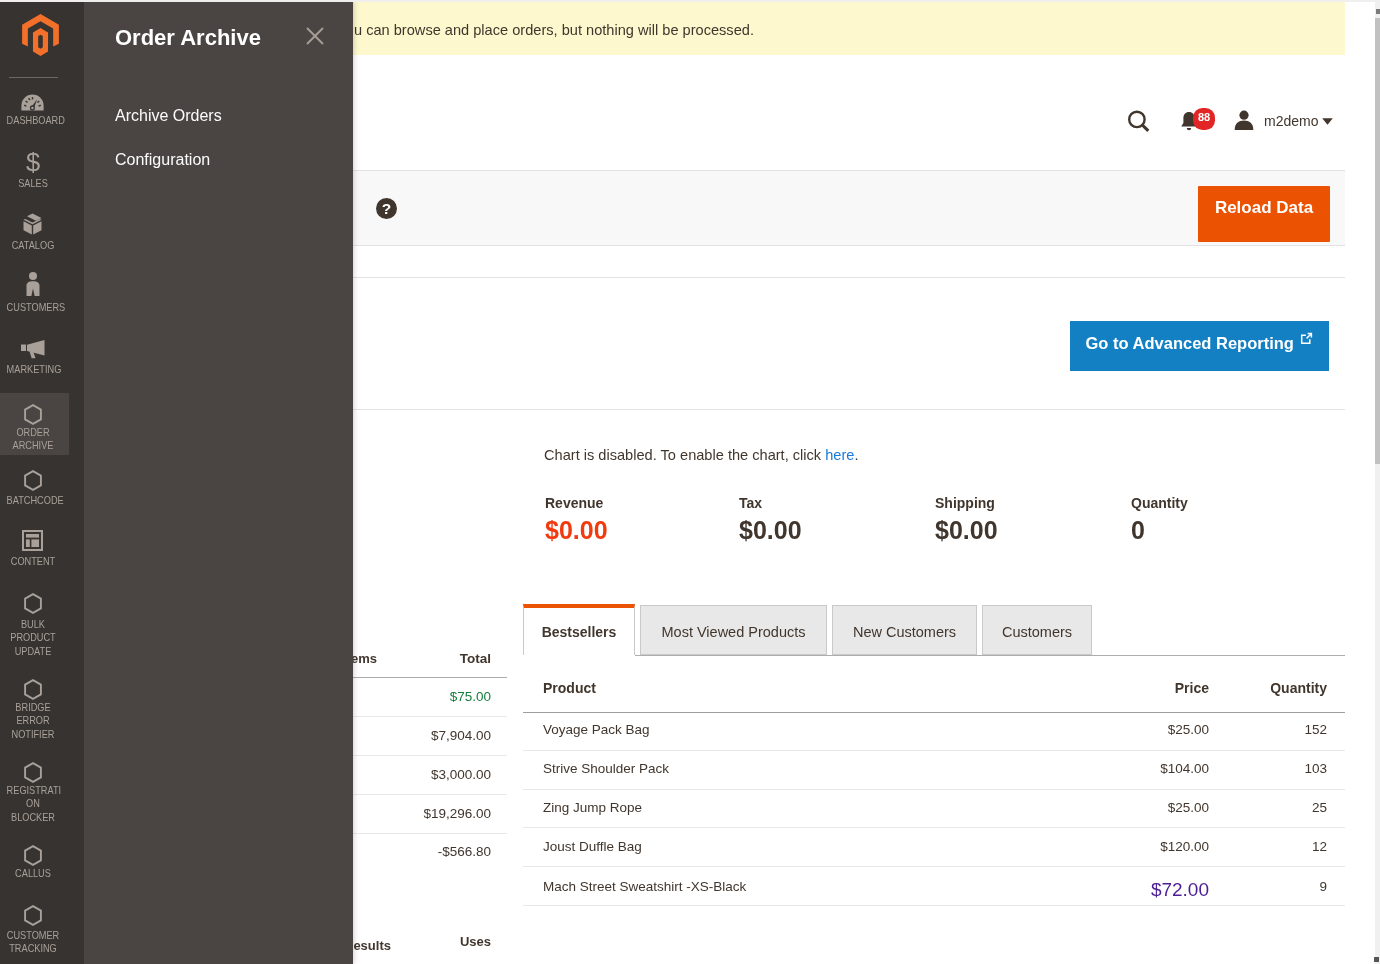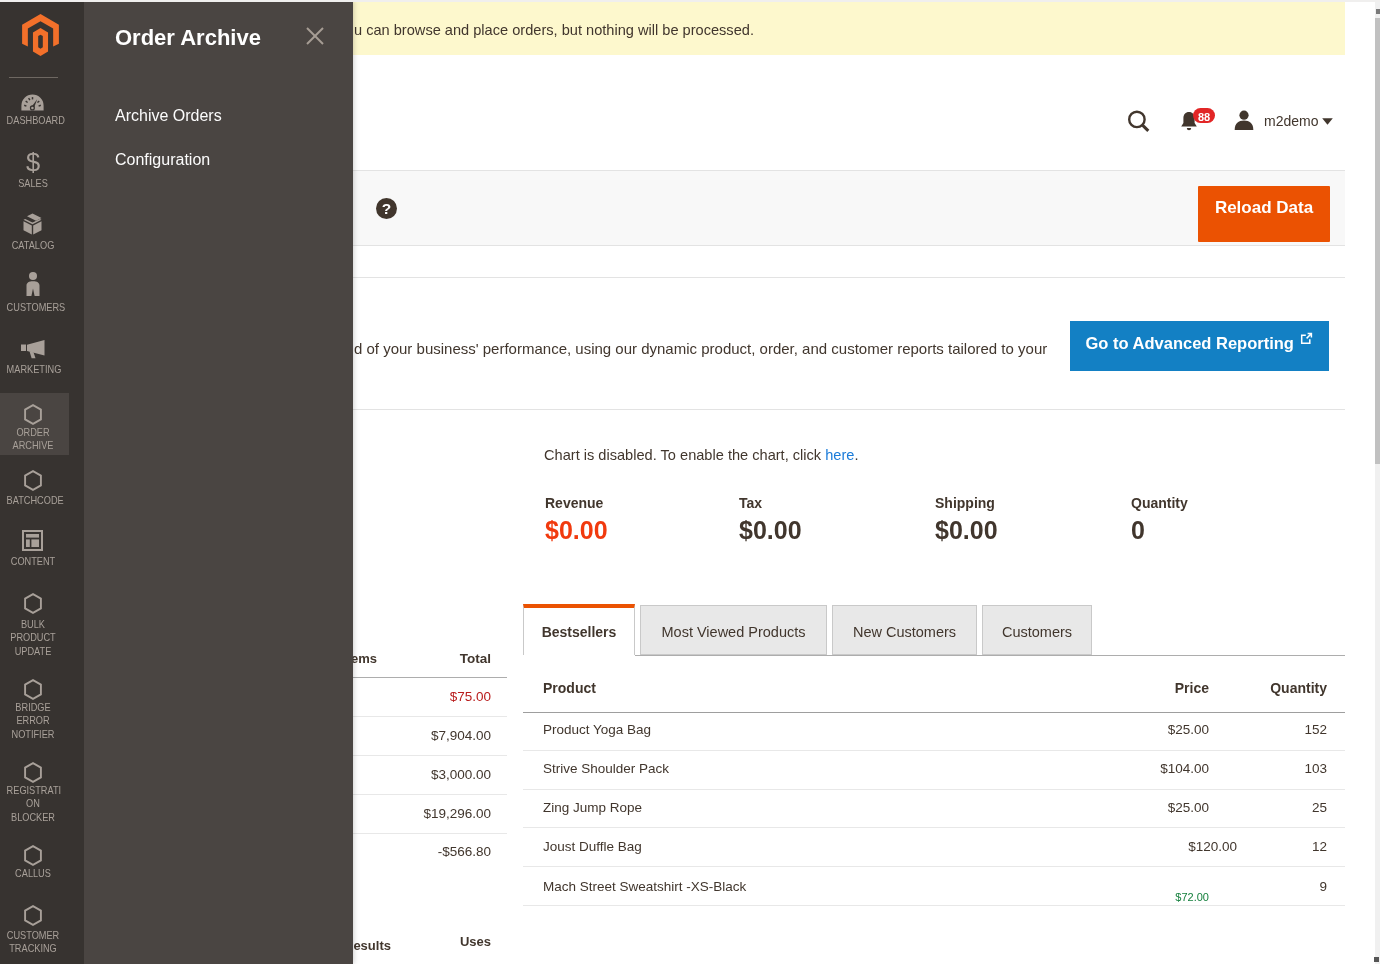--- a/index.html
+++ b/index.html
@@ -26,21 +26,21 @@
       <circle cx="9.9" cy="9.4" r="7.7" fill="none" stroke="#41362d" stroke-width="2.4"></circle>
       <line x1="15.2" y1="14.9" x2="21.3" y2="20.9" stroke="#41362d" stroke-width="3"></line>
     </svg>
   </div>
   <div class="abs" id="icon-bell" style="left:1180px; top:111px;">
     <svg width="18" height="21" viewBox="0 0 18 21">
       <path d="M9 1 C5.5 1 3.4 3.6 3.4 7 L3.4 12 L1.2 15.6 L16.8 15.6 L14.6 12 L14.6 7 C14.6 3.6 12.5 1 9 1 Z" fill="#41362d"></path>
       <path d="M6.8 17 a2.2 2.2 0 0 0 4.4 0 Z" fill="#41362d"></path>
     </svg>
   </div>
-  <div class="abs" style="left:1193px; top:108px; width:22px; height:15px; background:#e22626; border-radius:9.5px; color:#fff; font-size:11px; font-weight:bold; text-align:center; line-height:19px;">88</div>
+  <div class="abs" style="left:1193px; top:108px; width:22px; height:22px; background:#e22626; border-radius:9.5px; color:#fff; font-size:11px; font-weight:bold; text-align:center; line-height:19px;">88</div>
   <div class="abs" id="icon-user" style="left:1234px; top:110px;">
     <svg width="20" height="20" viewBox="0 0 20 20" style="display:block;">
       <circle cx="10" cy="5.2" r="4.6" fill="#41362d"></circle>
       <path d="M0.7 20 C0.7 13.3 4.6 10.6 10 10.6 C15.4 10.6 19.3 13.3 19.3 20 Z" fill="#41362d"></path>
     </svg>
   </div>
   <div class="abs" style="left:1264px; top:113px; font-size:14px; color:#41362d;">m2demo</div>
   <div class="abs" style="left:1322px; top:118px;">
     <svg width="11" height="7" viewBox="0 0 11 7" style="display:block;">
         <path d="M0.2 0.2 L10.8 0.2 L5.5 6.8 Z" fill="#41362d"></path>
@@ -52,21 +52,20 @@
     <svg width="21" height="21" viewBox="0 0 21 21">
       <circle cx="10.5" cy="10.5" r="10.5" fill="#41362d"></circle>
       <text x="10.5" y="16" font-size="15.5" font-weight="bold" fill="#fff" text-anchor="middle" font-family="Liberation Sans, sans-serif">?</text>
     </svg>
   </div>
   <div class="abs" style="left:1198px; top:186px; width:132px; height:56px; background:#eb5202; color:#fff; font-weight:bold; font-size:17px; text-align:center; line-height:44px; border-radius:1px;">Reload Data</div>
 
   <div class="line" style="left:114px; top:277px; width:1231px;"></div>
   <div class="line" style="left:114px; top:409px; width:1231px;"></div>
 
-  <div class="abs" style="left:354px; top:340px; font-size:15px; color:#41362d;">d of your business' performance, using our dynamic product, order, and customer reports tailored to your</div>
   <div class="abs" style="left:1070px; top:321px; width:259px; height:50px; background:#1380c4; color:#fff; font-weight:bold; font-size:16.5px; text-align:center; line-height:45px;">Go to Advanced Reporting <svg width="13" height="13" viewBox="0 0 13 13" style="vertical-align:4px; margin-left:2px;">
         <path d="M9.8 7.2 L9.8 11.3 L1.7 11.3 L1.7 3.2 L5.8 3.2 M7.6 1.6 L11.4 1.6 L11.4 5.4 M11.2 1.8 L6.6 6.4" fill="none" stroke="#fff" stroke-width="1.5"></path>
       </svg></div>
 
   <div class="abs" style="left:544px; top:447px; font-size:14.6px; color:#41362d;">Chart is disabled. To enable the chart, click <span style="color:#1a7bd9;">here</span>.</div>
 
   <div class="abs" style="left:545px; top:495px; font-size:14px; font-weight:bold; color:#41362d;">Revenue</div>
   <div class="abs" style="left:545px; top:516px; font-size:25px; font-weight:bold; color:#f13a0e;">$0.00</div>
   <div class="abs" style="left:739px; top:495px; font-size:14px; font-weight:bold; color:#41362d;">Tax</div>
   <div class="abs" style="left:739px; top:516px; font-size:25px; font-weight:bold; color:#41362d;">$0.00</div>
@@ -79,50 +78,50 @@
   <div class="abs tab" style="left:640px; top:605px; width:187px; height:50px; background:#e8e8e8; border:1px solid #c9c9c9; font-size:14.5px; color:#41362d; text-align:center; line-height:52px;">Most Viewed Products</div>
   <div class="abs tab" style="left:832px; top:605px; width:145px; height:50px; background:#e8e8e8; border:1px solid #c9c9c9; font-size:14.5px; color:#41362d; text-align:center; line-height:52px;">New Customers</div>
   <div class="abs tab" style="left:982px; top:605px; width:110px; height:50px; background:#e8e8e8; border:1px solid #c9c9c9; font-size:14.5px; color:#41362d; text-align:center; line-height:52px;">Customers</div>
   <div class="line" style="left:635px; top:655px; width:710px; background:#adadad;"></div>
 
   <div class="abs" style="left:543px; top:680px; font-size:14px; font-weight:bold; color:#41362d; width:300px;">Product</div>
   <div class="abs r" style="left:1100px; top:680px; width:109px; font-size:14px; font-weight:bold; color:#41362d;">Price</div>
   <div class="abs r" style="left:1230px; top:680px; width:97px; font-size:14px; font-weight:bold; color:#41362d;">Quantity</div>
   <div class="line" style="left:523px; top:712px; width:822px; background:#9e9e9e;"></div>
 
-  <div class="abs" style="left:543px; top:722px; font-size:13.5px; color:#41362d;">Product Yoga Bag</div>
+  <div class="abs" style="left:543px; top:722px; font-size:13.5px; color:#41362d;">Voyage Pack Bag</div>
   <div class="abs r" style="left:1100px; top:722px; width:109px; font-size:13.5px; color:#41362d;">$25.00</div>
   <div class="abs r" style="left:1230px; top:722px; width:97px; font-size:13.5px; color:#41362d;">152</div>
   <div class="line" style="left:523px; top:750px; width:822px; background:#e8e8e8;"></div>
 
   <div class="abs" style="left:543px; top:761px; font-size:13.5px; color:#41362d;">Strive Shoulder Pack</div>
   <div class="abs r" style="left:1100px; top:761px; width:109px; font-size:13.5px; color:#41362d;">$104.00</div>
   <div class="abs r" style="left:1230px; top:761px; width:97px; font-size:13.5px; color:#41362d;">103</div>
   <div class="line" style="left:523px; top:789px; width:822px; background:#e8e8e8;"></div>
 
   <div class="abs" style="left:543px; top:800px; font-size:13.5px; color:#41362d;">Zing Jump Rope</div>
   <div class="abs r" style="left:1100px; top:800px; width:109px; font-size:13.5px; color:#41362d;">$25.00</div>
   <div class="abs r" style="left:1230px; top:800px; width:97px; font-size:13.5px; color:#41362d;">25</div>
   <div class="line" style="left:523px; top:827px; width:822px; background:#e8e8e8;"></div>
 
   <div class="abs" style="left:543px; top:839px; font-size:13.5px; color:#41362d;">Joust Duffle Bag</div>
-  <div class="abs r" style="left:1128px; top:839px; width:109px; font-size:13.5px; color:#41362d;">$120.00</div>
+  <div class="abs r" style="left:1100px; top:839px; width:109px; font-size:13.5px; color:#41362d;">$120.00</div>
   <div class="abs r" style="left:1230px; top:839px; width:97px; font-size:13.5px; color:#41362d;">12</div>
   <div class="line" style="left:523px; top:866px; width:822px; background:#e8e8e8;"></div>
 
   <div class="abs" style="left:543px; top:879px; font-size:13.5px; color:#41362d;">Mach Street Sweatshirt -XS-Black</div>
-  <div class="abs r" style="left:1100px; top:879px; width:109px; font-size:11px; color:#15803d;margin-top:12px;">$72.00</div>
+  <div class="abs r" style="left:1100px; top:879px; width:109px; font-size:19px; color:#4c1d95;">$72.00</div>
   <div class="abs r" style="left:1230px; top:879px; width:97px; font-size:13.5px; color:#41362d;">9</div>
   <div class="line" style="left:523px; top:905px; width:822px; background:#e8e8e8;"></div>
 
   <div class="abs r" style="left:254px; top:651px; width:123px; font-size:13px; font-weight:bold; color:#41362d;">Items</div>
   <div class="abs r" style="left:354px; top:651px; width:137px; font-size:13.5px; font-weight:bold; color:#41362d;">Total</div>
   <div class="line" style="left:114px; top:677px; width:393px; background:#adadad;"></div>
 
-  <div class="abs r" style="left:354px; top:689px; width:137px; font-size:13.5px; color:#b91c1c;">$75.00</div>
+  <div class="abs r" style="left:354px; top:689px; width:137px; font-size:13.5px; color:#15803d;">$75.00</div>
   <div class="line" style="left:114px; top:716px; width:393px; background:#e8e8e8;"></div>
   <div class="abs r" style="left:354px; top:728px; width:137px; font-size:13.5px; color:#41362d;">$7,904.00</div>
   <div class="line" style="left:114px; top:755px; width:393px; background:#e8e8e8;"></div>
   <div class="abs r" style="left:354px; top:767px; width:137px; font-size:13.5px; color:#41362d;">$3,000.00</div>
   <div class="line" style="left:114px; top:794px; width:393px; background:#e8e8e8;"></div>
   <div class="abs r" style="left:354px; top:806px; width:137px; font-size:13.5px; color:#41362d;">$19,296.00</div>
   <div class="line" style="left:114px; top:833px; width:393px; background:#e8e8e8;"></div>
   <div class="abs r" style="left:354px; top:844px; width:137px; font-size:13.5px; color:#41362d;">-$566.80</div>
 
   <div class="abs" style="left:344px; top:938px; font-size:13px; font-weight:bold; color:#41362d;">Results</div>

